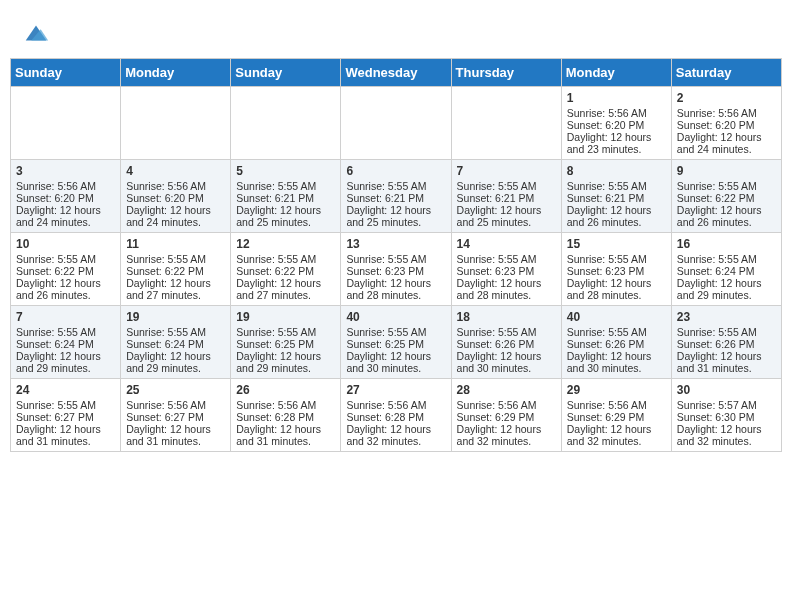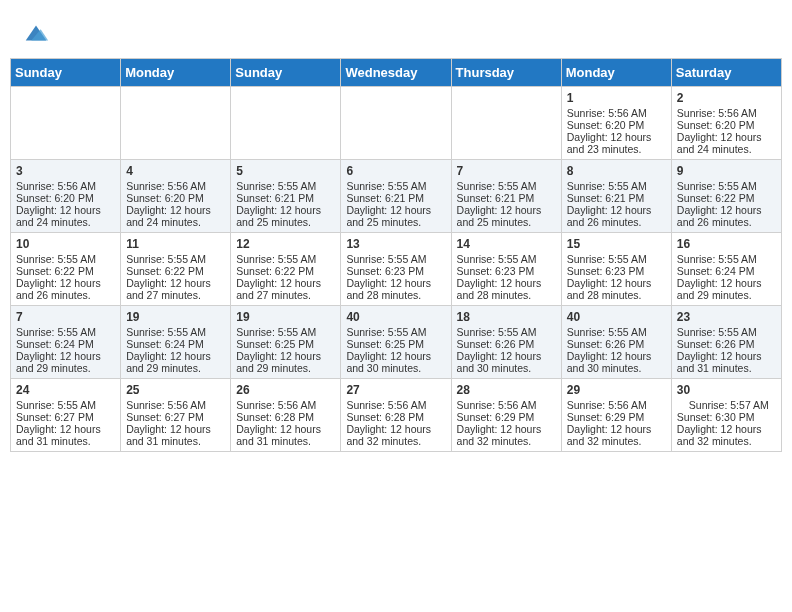--- a/index.html
+++ b/index.html
@@ -304,19 +304,19 @@
           <span style="display: block; font-size: 10.5px;">Daylight: 12 hours and 32 minutes.</span>
         </td>
         <td>
           <span class="day-num">29</span>
           <span style="display: block; font-size: 10.5px;">Sunrise: 5:56 AM</span>
           <span style="display: block; font-size: 10.5px;">Sunset: 6:29 PM</span>
           <span style="display: block; font-size: 10.5px;">Daylight: 12 hours and 32 minutes.</span>
         </td>
         <td>
           <span class="day-num">30</span>
-          <span style="display: block; font-size: 10.5px; margin-left: 12px;">Sunrise: 5:57 AM</span>
+          <span style="display: block; font-size: 10.5px;">Sunrise: 5:57 AM</span>
           <span style="display: block; font-size: 10.5px;">Sunset: 6:30 PM</span>
           <span style="display: block; font-size: 10.5px;">Daylight: 12 hours and 32 minutes.</span>
         </td>
       </tr>
     </tbody>
 </table>
 
 </body></html>

